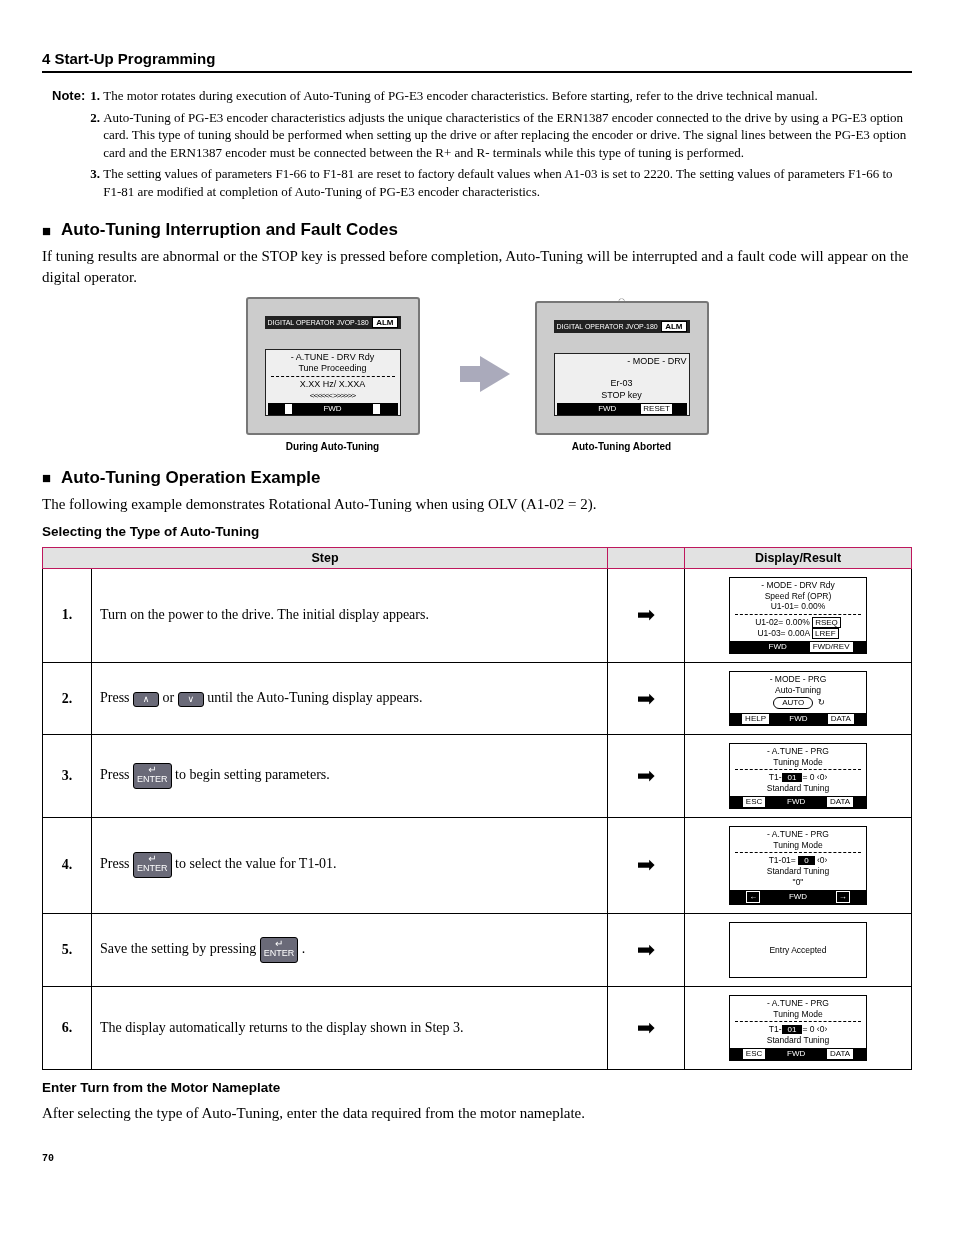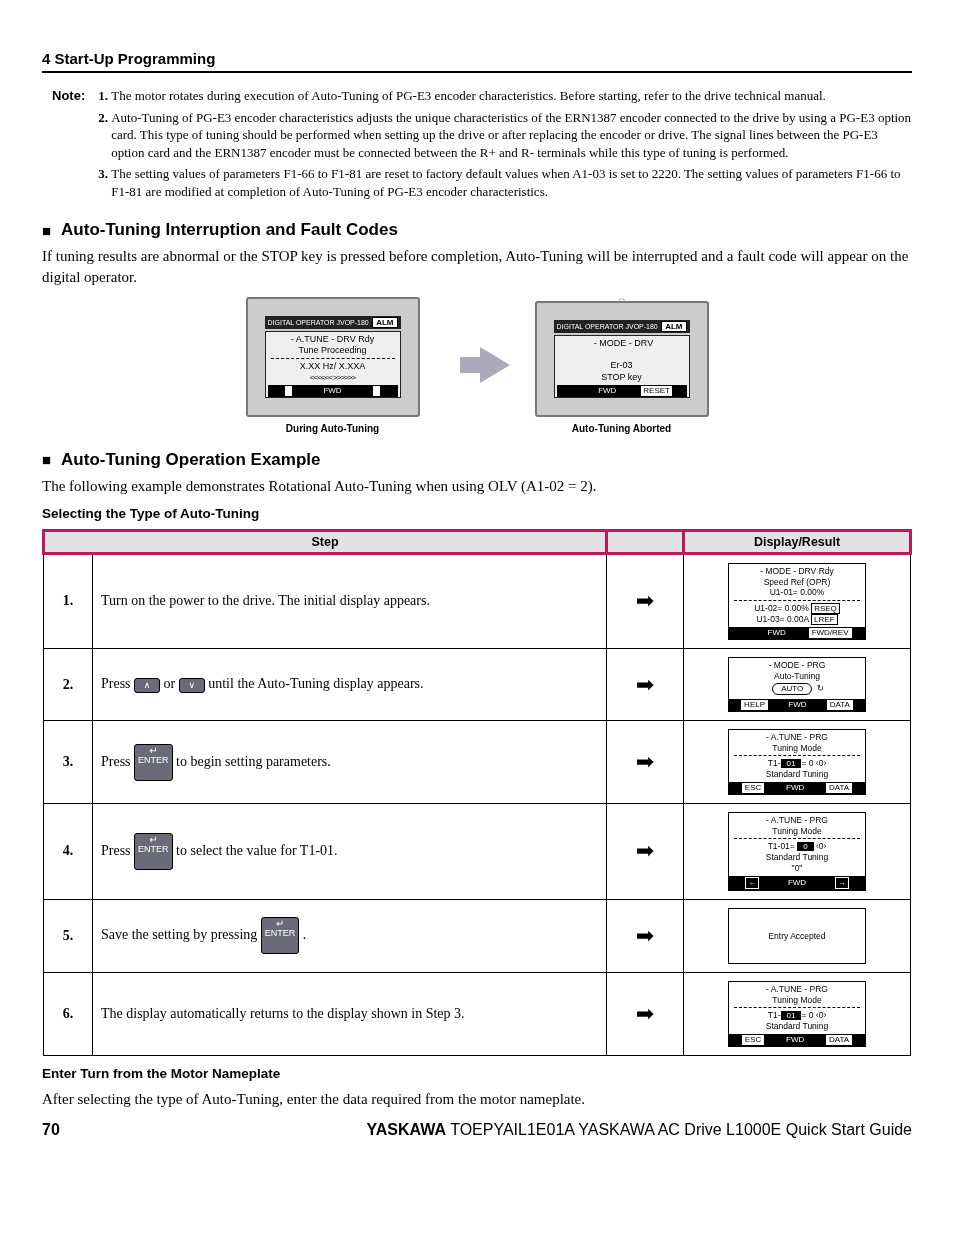--- a/index.html
+++ b/index.html
@@ -12,21 +12,21 @@
   }
   .chapter-title {
     font-family: Arial, sans-serif;
     font-weight: bold;
     font-size: 15px;
     border-bottom: 2px solid #000;
     padding-bottom: 4px;
     margin-bottom: 14px;
     margin-top: 20px;
   }
-  .note-row { display: flex; gap: 8px; font-size: 13px; line-height: 1.35; }
+  .note-row { display: flex; font-size: 13px; line-height: 1.35; }
   .note-label { font-family: Arial, sans-serif; font-weight: bold; white-space: nowrap; padding-left: 10px; }
   .note-list { list-style: decimal; margin: 0 0 0 18px; padding: 0; }
   .note-list li { margin-bottom: 4px; font-weight: normal; }
   .note-list li::marker { font-weight: bold; }
   .h2 {
     font-family: Arial, sans-serif;
     font-weight: bold;
     font-size: 17px;
     display: flex;
     align-items: center;
@@ -61,21 +61,21 @@
   .oper-bar { background: #222; color: #fff; font-size: 7px; padding: 1px 3px; display: flex; justify-content: space-between; align-items: center; font-family: Arial, sans-serif; }
   .alm { background: #fff; color: #000; border: 1px solid #000; padding: 0 3px; font-weight: bold; font-size: 8px; }
   .lcd {
     background: #efefef;
     border: 1px solid #222;
     width: 130px;
     font-family: Arial, sans-serif;
     font-size: 9px;
     text-align: center;
     line-height: 1.25;
-    margin-top: 2px;
+    margin-top: 20px;
     padding: 2px 2px 0;
   }
   .lcd .dash { border-top: 1px dashed #000; margin: 2px 3px; }
   .lcd .arrows { letter-spacing: -1px; font-size: 8px; }
   .lcd .bot { background: #000; color: #fff; font-size: 8px; padding: 1px 2px; display: flex; justify-content: space-around; align-items: center; margin-top: 2px; }
   .lcd .bot .mark { background: #fff; color: #000; padding: 0 2px; }
   .oper-top-fixture { text-align: center; margin-bottom: -3px; font-size: 6px; color: #777;}
 
   .big-arrow {
     width: 0; height: 0;
@@ -94,21 +94,21 @@
 
   
   table.steps {
     border-collapse: collapse;
     width: 100%;
     font-size: 14px;
   }
   table.steps th {
     font-family: Arial, sans-serif;
     background: #e2e2e2;
-    border: 3px solid #be185d;
+    border: 1px solid #be185d;
     font-weight: bold;
     font-size: 12.5px;
     padding: 3px 4px;
   }
   table.steps td {
     border: 1px solid #000;
     padding: 8px 8px;
     vertical-align: middle;
   }
   table.steps td.num { font-weight: bold; text-align: center; width: 32px; }
@@ -151,30 +151,30 @@
     color: #fff;
     background: #6a6a78;
     border: 1px solid #000;
     border-radius: 3px;
     padding: 2px 5px;
     vertical-align: middle;
     line-height: 1;
     min-width: 14px;
     text-align: center;
   }
-  .key.enter { background: #6a6a78; padding: 1px 3px 15px; }
+  .key.enter { background: #6a6a78; padding: 1px 3px 4px; }
   .key.enter::before { content: "↵"; display: block; font-size: 10px; }
 
   
   .pg-footer {
     display: flex;
     justify-content: space-between;
-    font-family: Liberation Sans, sans-serif;
-    font-size: 16px;
-    margin-top: 12px;
+    font-family: Liberation Mono, monospace;
+    font-size: 10px;
+    margin-top: 30px;
   }
   .pg-footer .pn { font-weight: bold; }
   .pg-footer .brand { font-weight: bold; }
 
   .inv { background:#000; color:#fff; padding:0 6px; font-size:8px;}
 </style>
 </head>
 <body>
 
 <div class="chapter-title">4 Start-Up Programming</div>
@@ -220,21 +220,21 @@
       <div class="big-arrow" style="position:absolute;left:30px;top:2px"></div>
     </div>
     <div>
       <div class="oper-top-fixture">▬ ◯ ▬</div>
       <div class="oper">
         <div class="oper-bar">
             <span>DIGITAL OPERATOR JVOP-180</span>
             <span class="alm">ALM</span>
           </div>
         <div class="lcd">
-          <div style="text-align:center;padding-left:4px">- MODE -    DRV</div>
+          <div style="text-align:right;padding-left:4px">- MODE -    DRV</div>
           <div>&nbsp;</div>
           <div>Er-03</div>
           <div>STOP  key</div>
           <div class="bot">
               <span>&nbsp;</span>
               <span>FWD</span>
               <span class="mark">RESET</span>
             </div>
         </div>
       </div>
@@ -387,14 +387,13 @@
     </td>
   </tr>
 </tbody>
   </table>
 
 <div class="h3">Enter Turn from the Motor Nameplate</div>
 <p class="body">After selecting the type of Auto-Tuning, enter the data required from the motor nameplate.</p>
 
 <div class="pg-footer">
   <span class="pn">70</span>
-  <span><span class="brand">YASKAWA</span><span> TOEPYAIL1E01A YASKAWA AC Drive L1000E Quick Start Guide</span></span>
 </div>
 
 </body></html>

